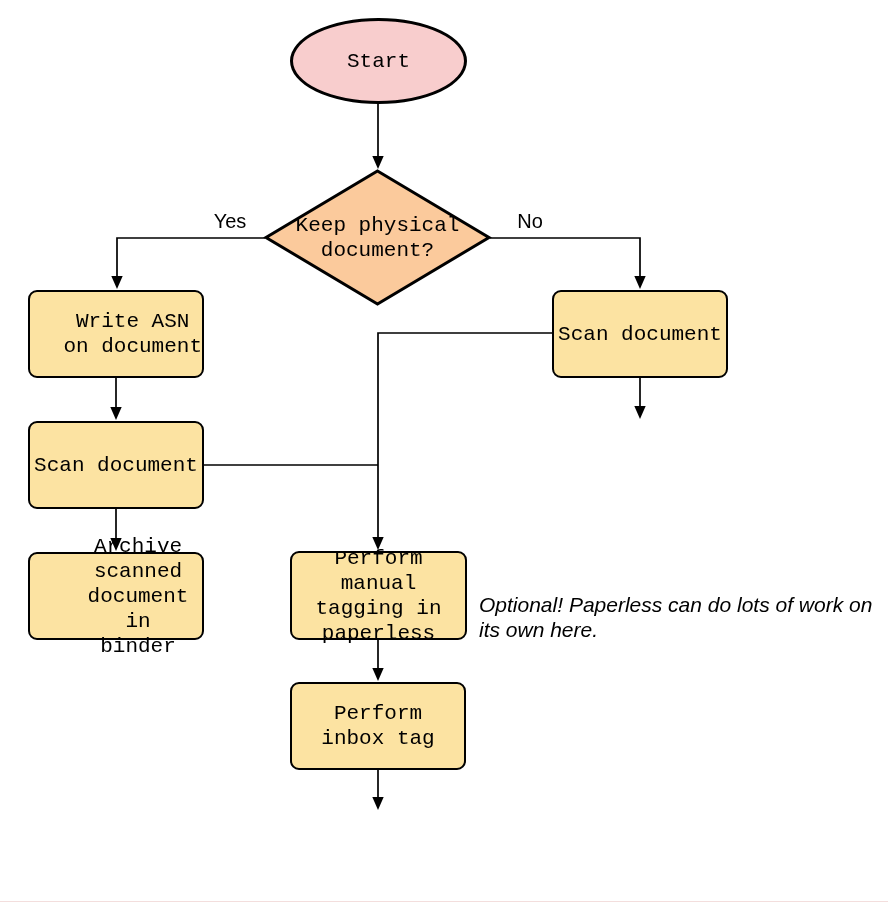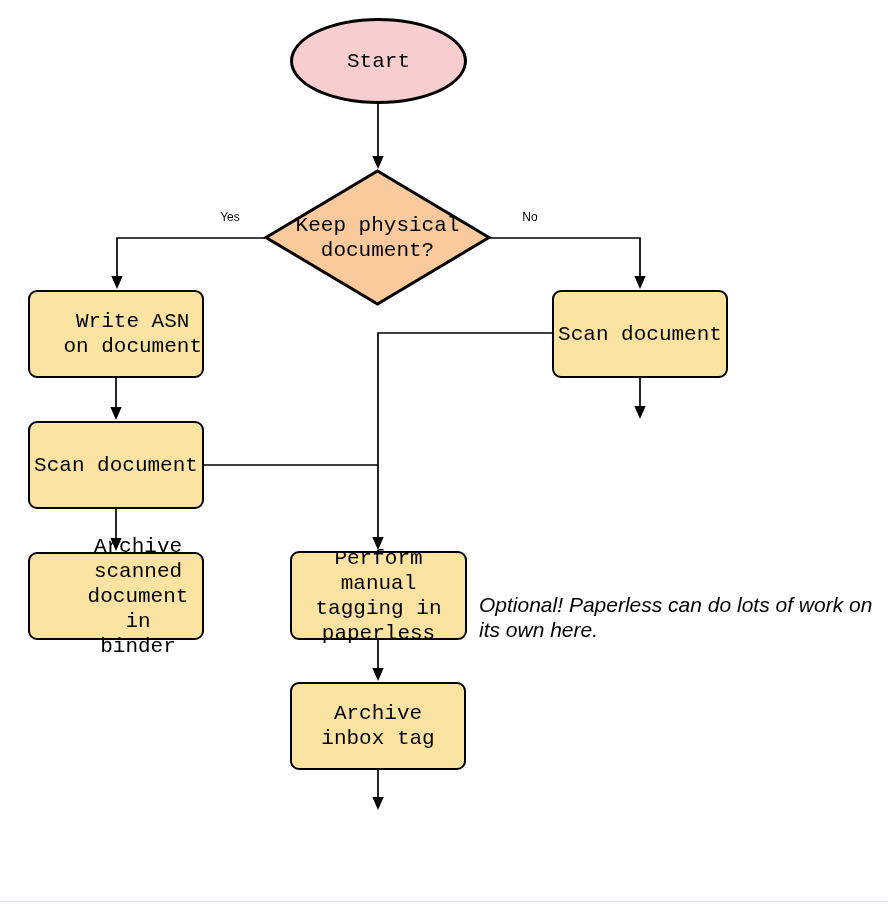--- a/index.html
+++ b/index.html
@@ -37,21 +37,21 @@
     border: 3px solid var(--stroke);
     border-radius: 50%;
   }
   .diamond-wrap { background: transparent; border: none; justify-content: center; }
   .diamond-wrap svg { position: absolute; left: 0; top: 0; }
   .diamond-shape { fill: var(--decision-fill); stroke: var(--stroke); stroke-width: 3px; stroke-linejoin: miter; }
   .node-label { position: relative; white-space: pre-line; }
 
   .edge-label {
     position: absolute;
-    font-size: 12px;
+    font-size: 20px;
     text-align: center;
     white-space: nowrap;
   }
   .annotation {
     position: absolute;
     font-size: 21px;
     font-style: italic;
     line-height: 25px;
     white-space: pre-line;
   }
@@ -140,21 +140,21 @@
   </div>
 
 
   <div class="node proc" style="left:290px; top:551px; width:177px; height:89px;">
     <span class="node-label">Perform manual
 tagging in
 paperless</span>
   </div>
 
   <div class="node proc" style="left:290px; top:682px; width:176px; height:88px;">
-    <span class="node-label">Archive
+    <span class="node-label">Perform
 inbox tag</span>
   </div>
 
 
   <div class="edge-label" style="left:207px; top:210px; width:46px;">Yes</div>
   <div class="edge-label" style="left:507px; top:210px; width:46px;">No</div>
 
   <div class="annotation" style="left:479px; top:592px; width:420px;">Optional! Paperless can do lots of work on
 its own here.</div>
 

